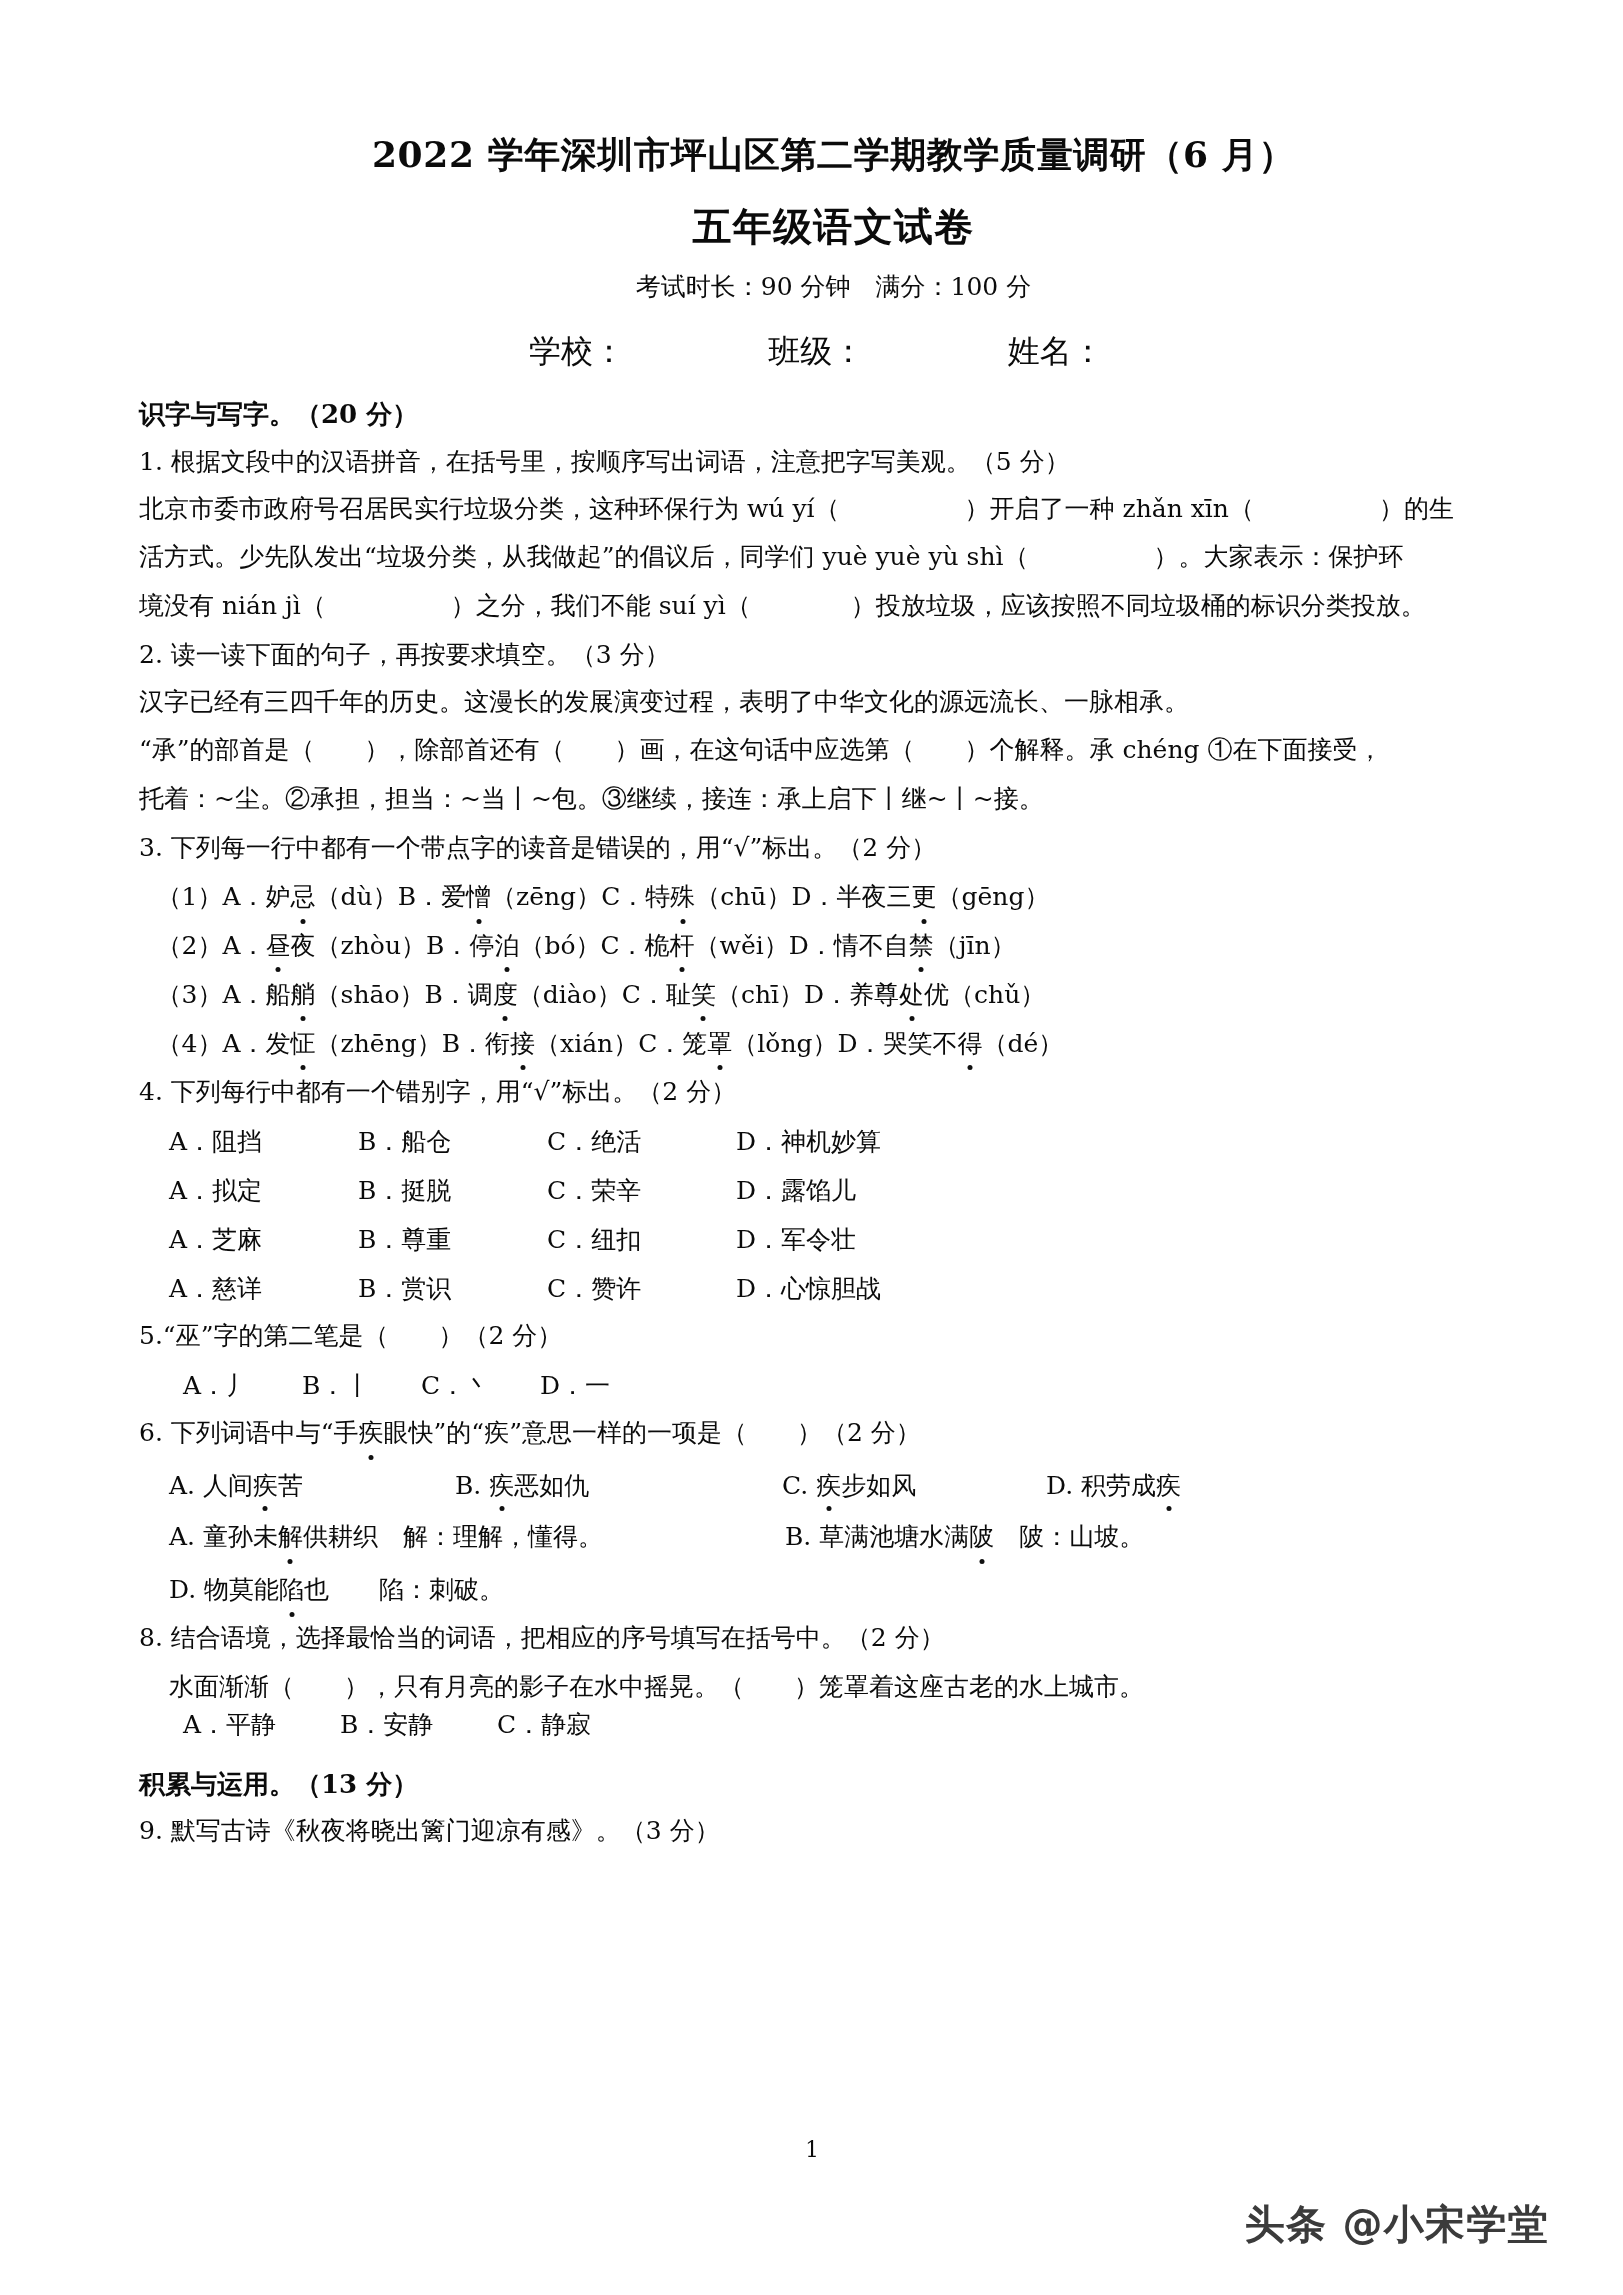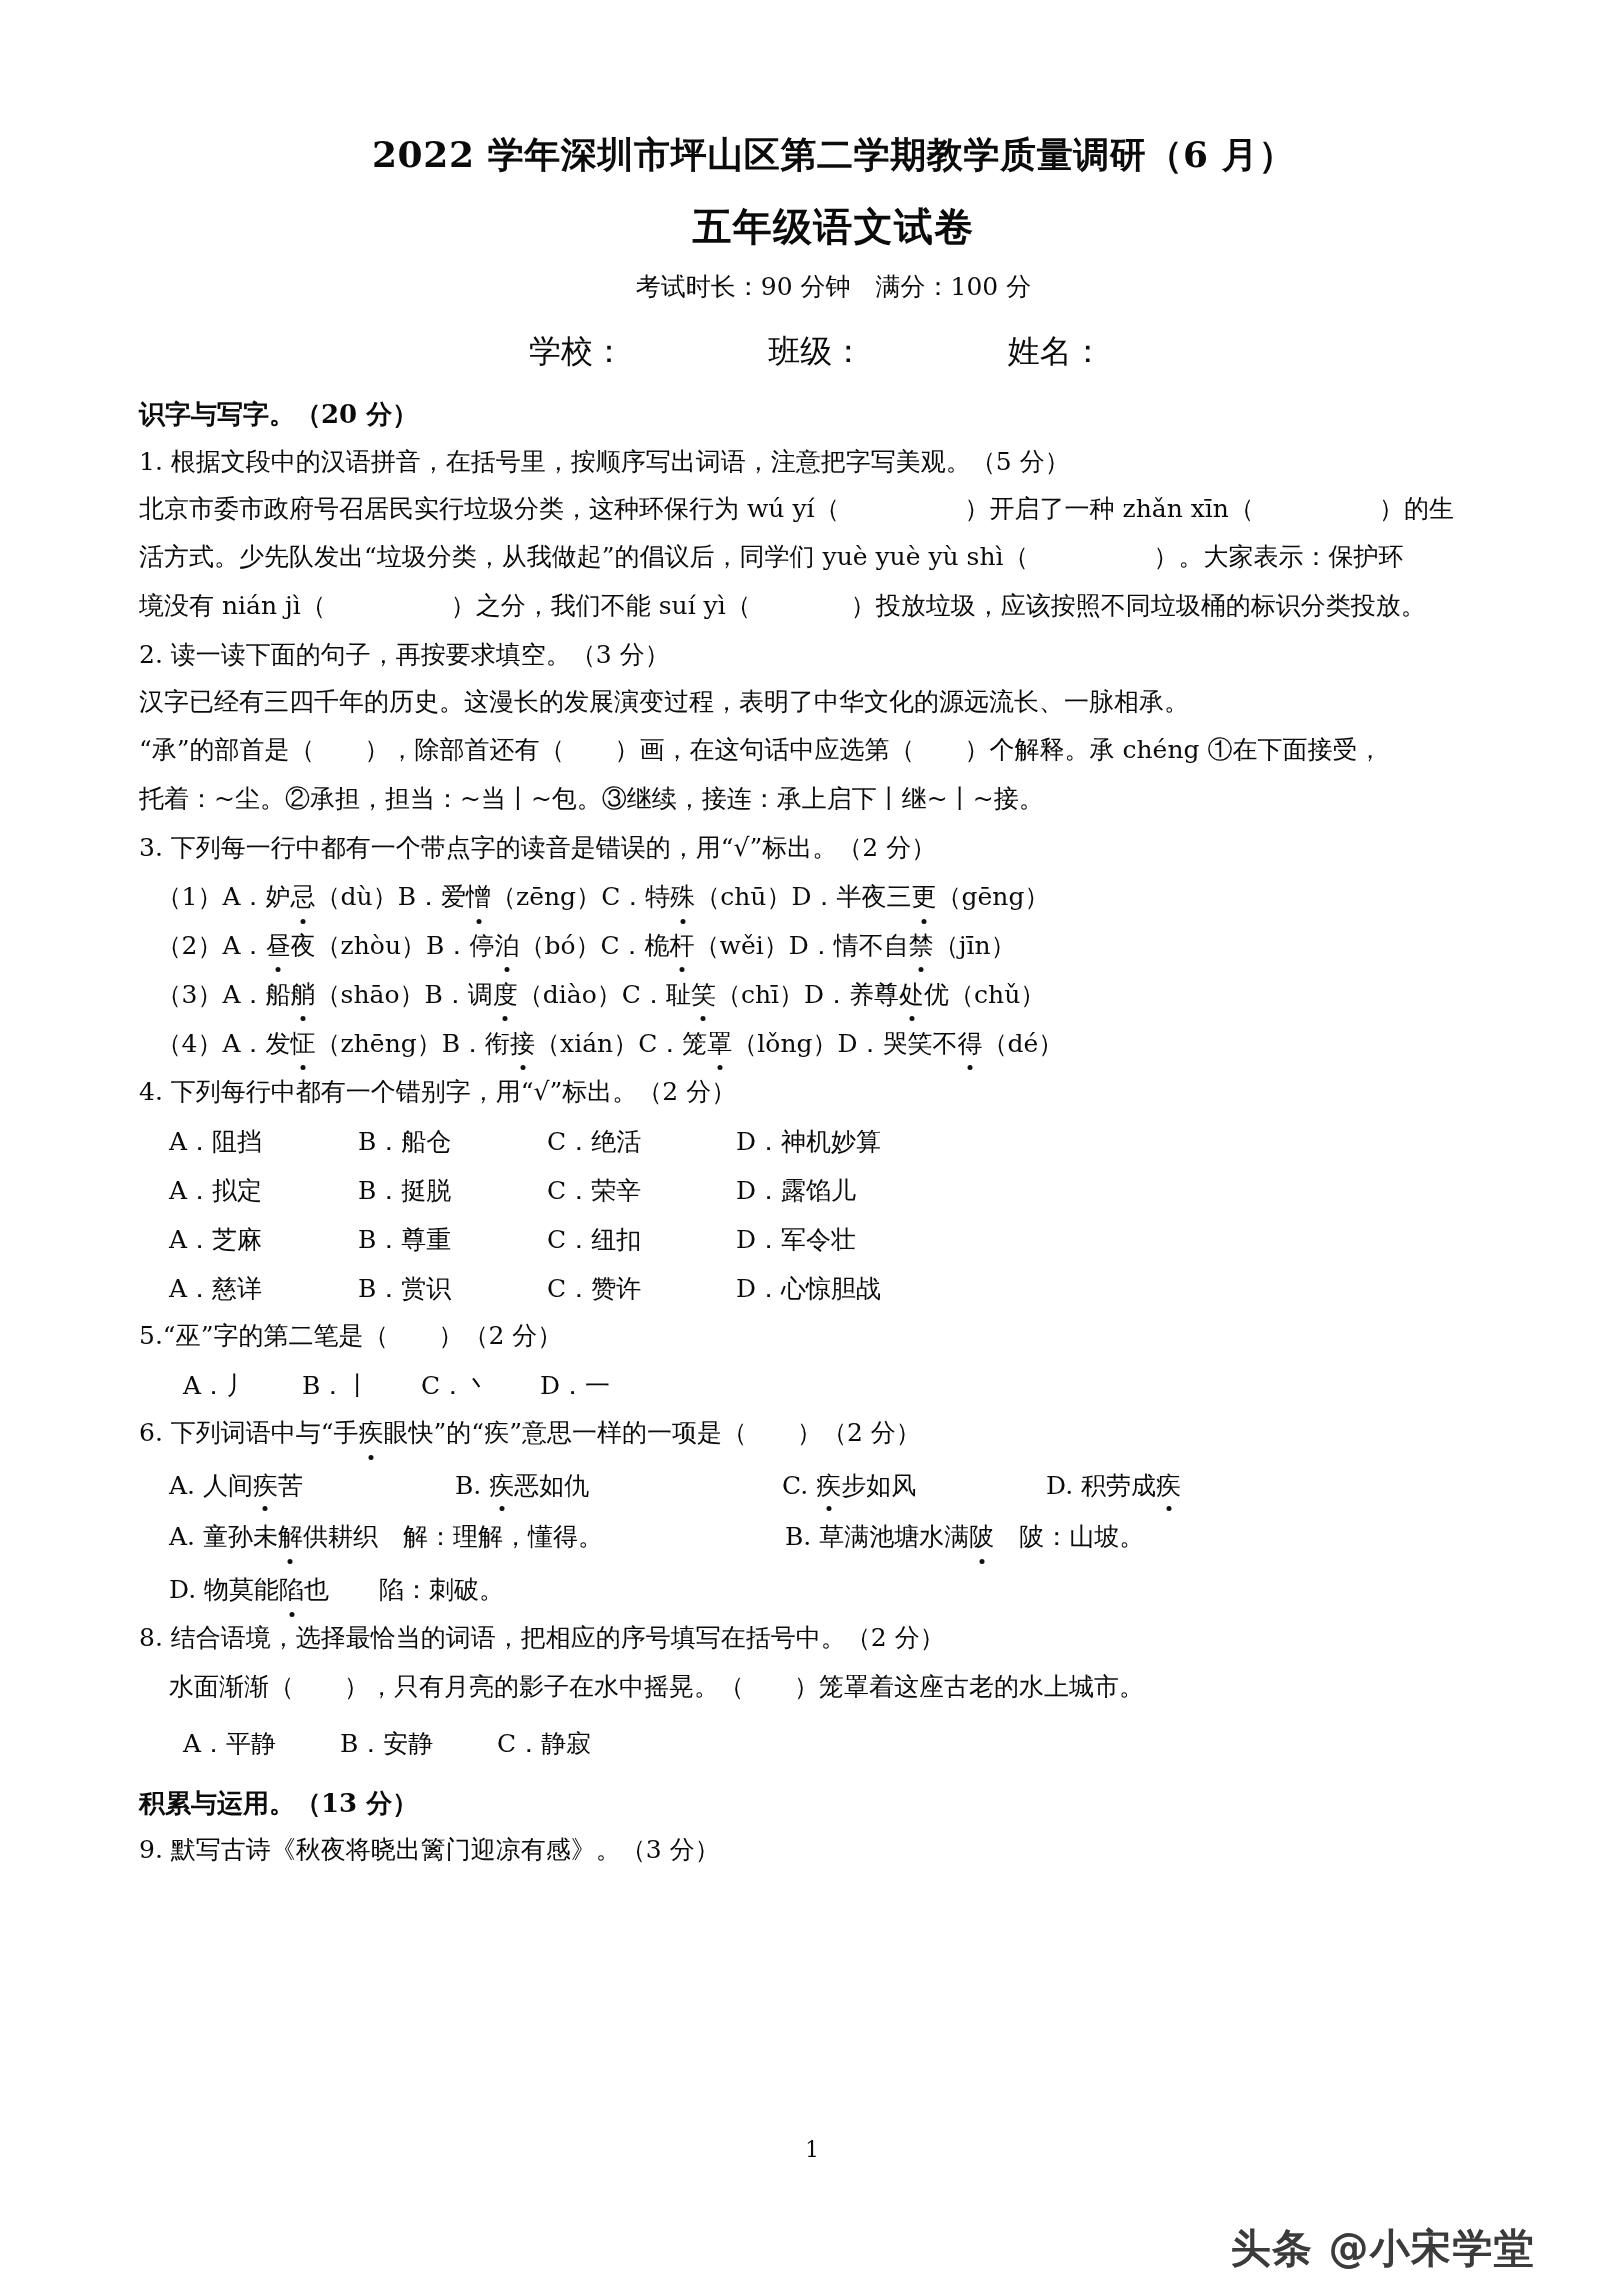--- a/index.html
+++ b/index.html
@@ -146,49 +146,48 @@
     padding-left: 30px;
     line-height: 1.2;
   }
   .idiom-row > div:nth-child(1) { width: 286px; }
   .idiom-row > div:nth-child(2) { width: 327px; }
   .idiom-row > div:nth-child(3) { width: 264px; }
 
   .choice3 {
     display: flex;
     font-size: 25px;
-    margin-top: 25px;
+    margin-top: 6px;
     padding-left: 44px;
     line-height: 1.2;
   }
   .choice3 > div { width: 157px; }
 
   
   .page-num {
     position: absolute;
     top: 2137px;
     left: 0;
     width: 1624px;
     text-align: center;
     font-size: 21.4px;
   }
 
   
   .watermark {
     position: absolute;
-    right: 89px;
+    right: 75px;
     top: 2197px;
     font-family: "DejaVu Sans", "Liberation Sans", sans-serif;
     font-size: 40px;
     font-weight: bold;
     color: #2b2b2b;
     letter-spacing: 1.3px;
     white-space: nowrap;
     opacity: 0.92;
-    margin-top: 24px;
   }
   .watermark .at { font-weight: bold; }
 </style>
 </head>
 <body>
 
 <div class="page">
   <div class="inner">
 
     <div class="doc-title">2022 学年深圳市坪山区第二学期教学质量调研（6 月）</div>

